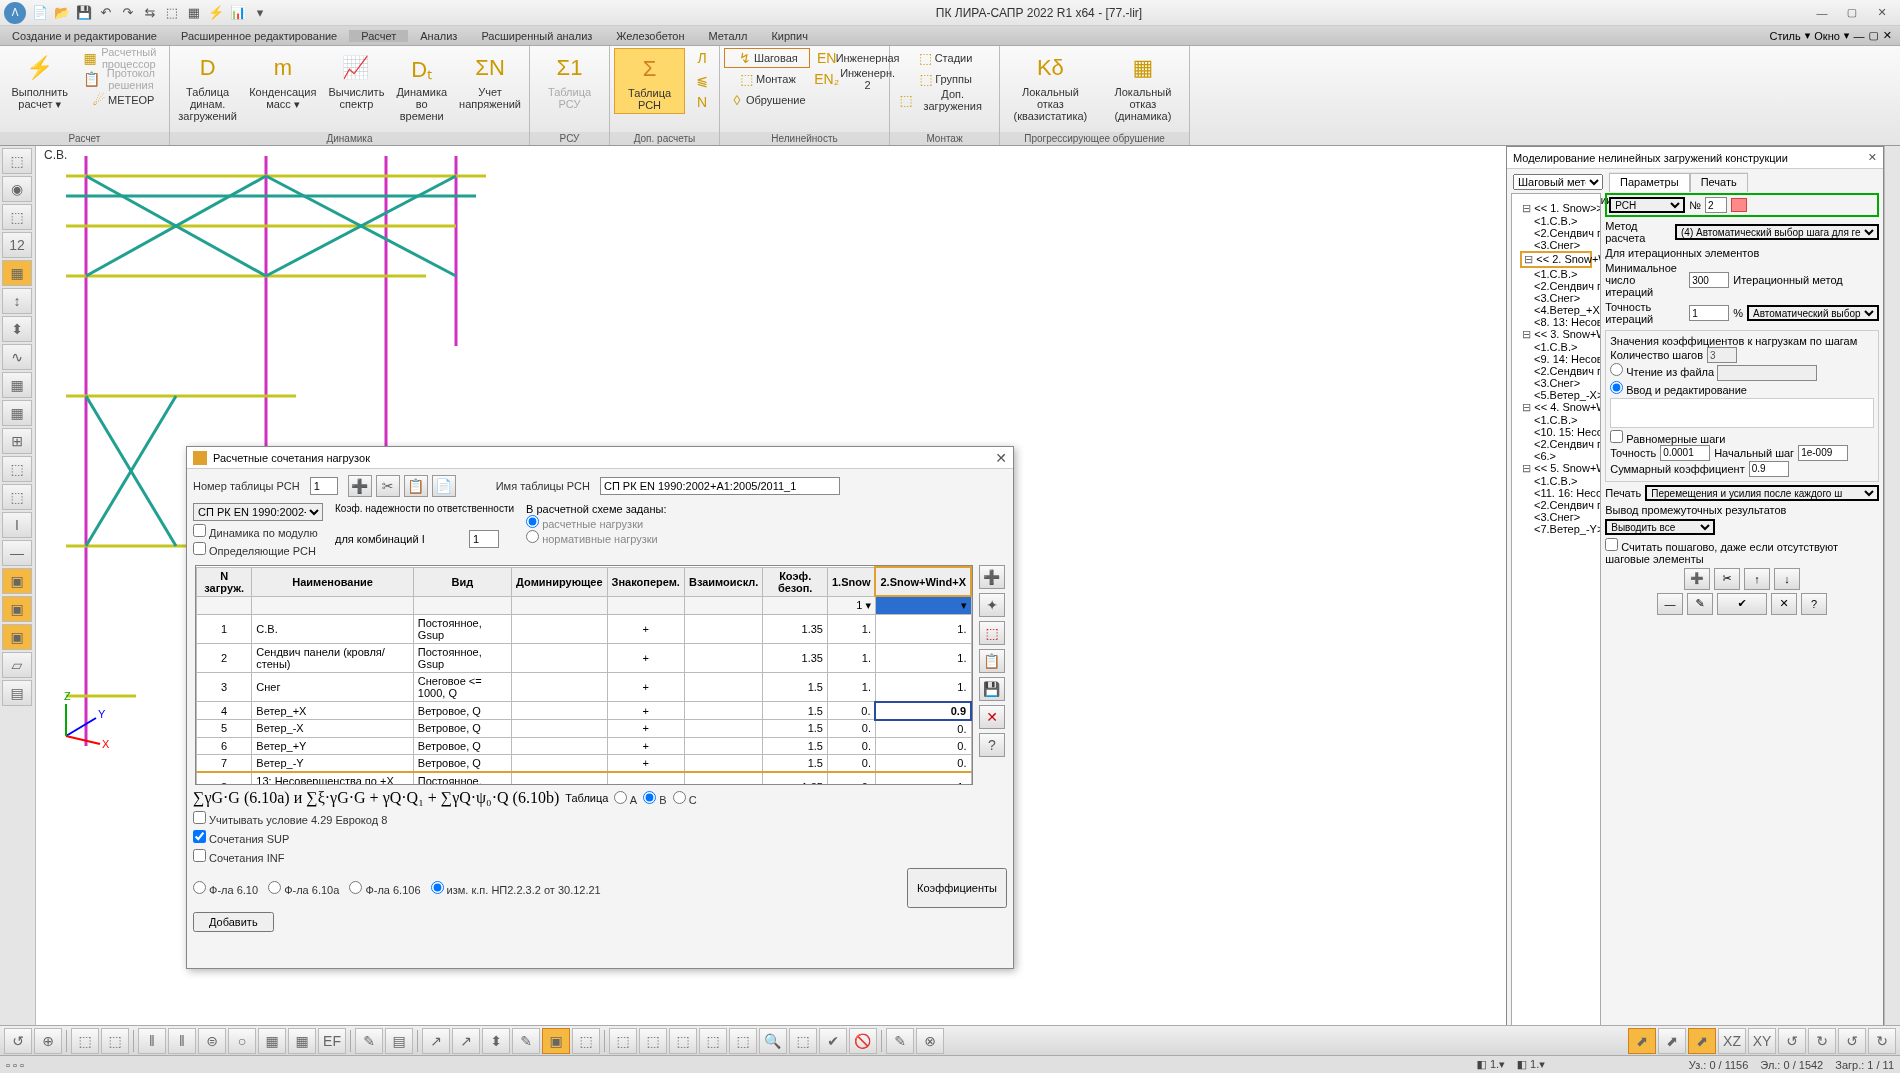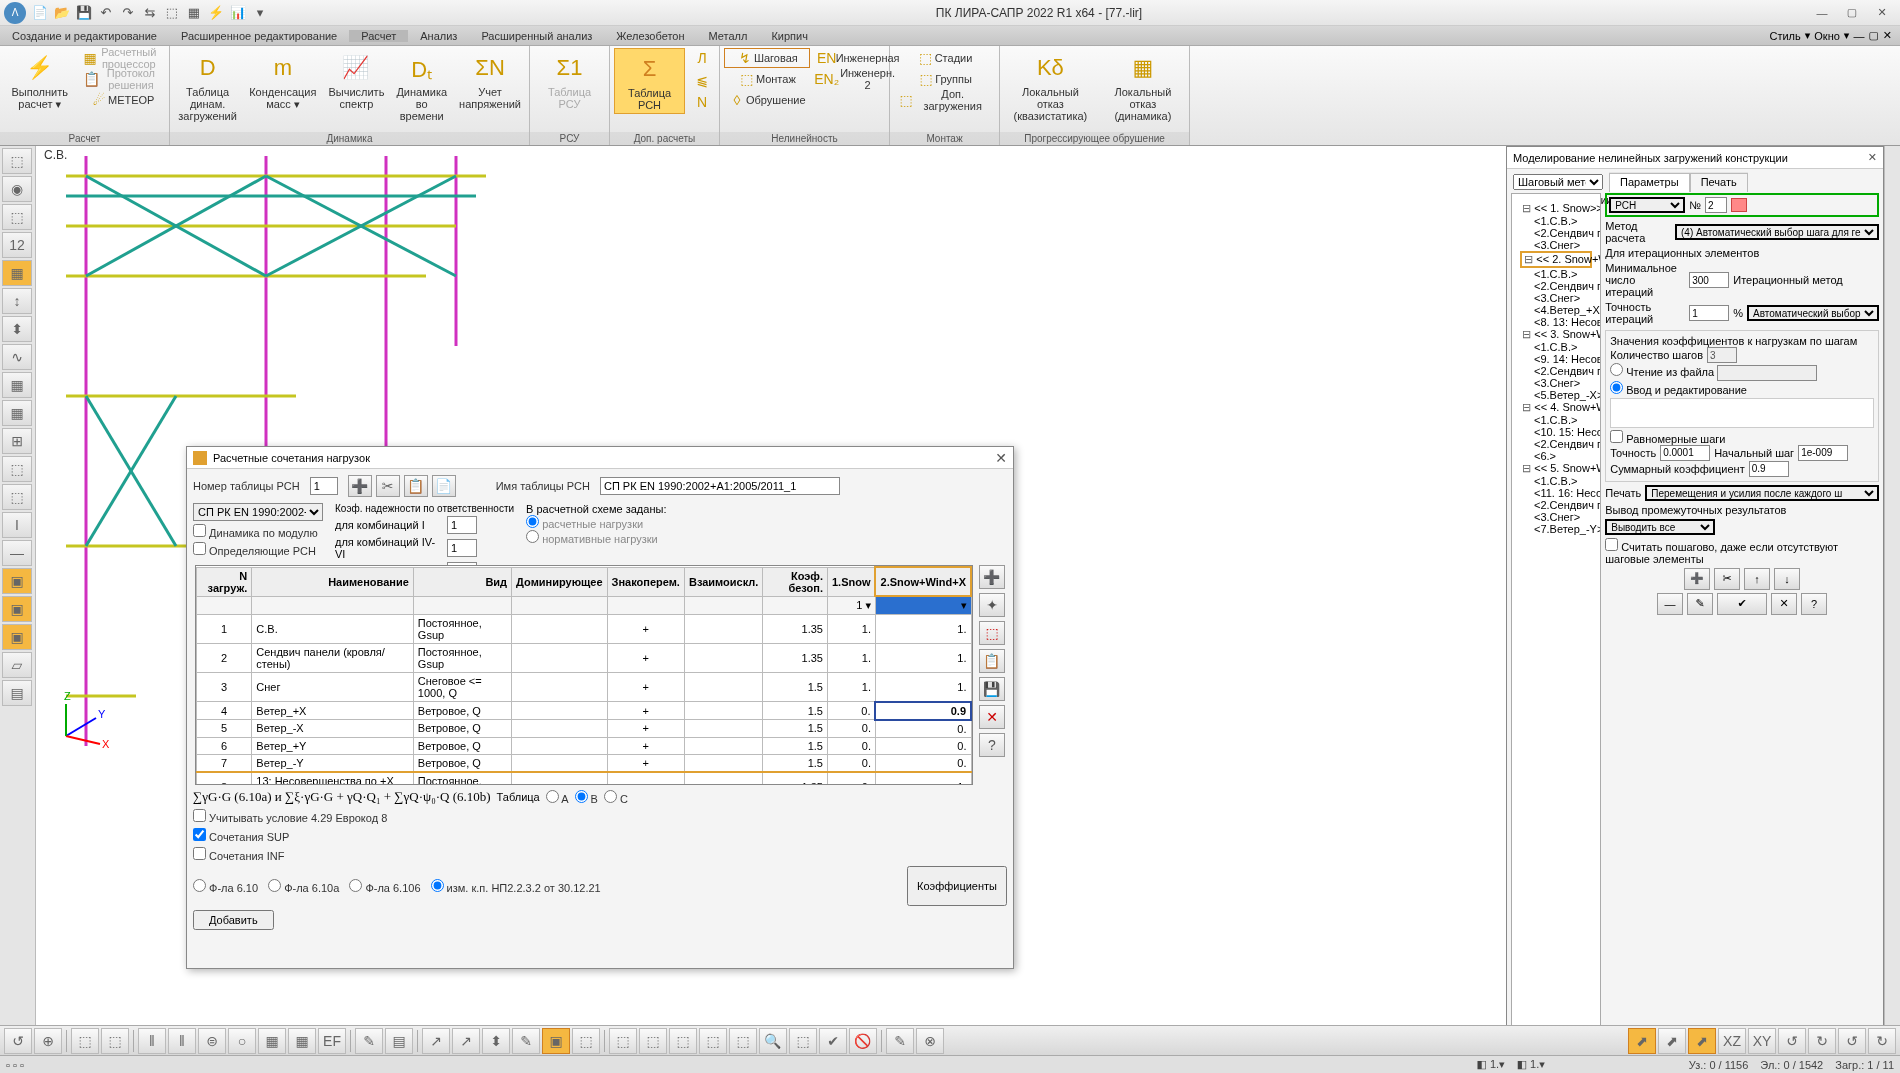--- a/index.html
+++ b/index.html
@@ -44,27 +44,27 @@
 
 .dialog { position:absolute; left:186px; top:300px; width:828px; height:523px; background:#f4f4f4; border:1px solid #888; box-shadow:2px 2px 8px rgba(0,0,0,0.3); }
 .dialog .dtitle { height:22px; background:#fff; display:flex; align-items:center; padding:0 6px;border-bottom:1px solid #ccc; }
 .dialog .dtitle .dicon { width:14px;height:14px; background:#e0a030; margin-right:6px;}
 .dialog .dtitle .dclose { margin-left:auto; cursor:pointer; font-size:14px; color:#555;}
 .dialog .dtop { padding:6px; display:flex; gap:10px; align-items:center; flex-wrap:wrap; }
 .dialog label { font-size:11px; color:#333; }
 .dialog input[type=text] { border:1px solid #888; height:18px; padding:0 3px; font-size:11px; }
 .dialog .numspin { width:28px; }
 .dialog .dbtn { width:24px;height:22px; background:linear-gradient(#fafafa,#ddd); border:1px solid #999; display:inline-flex;align-items:center;justify-content:center; cursor:pointer; font-size:14px;color:#666;}
-.dialog .subrow { display:flex; gap:2px; align-items:center; margin:2px 0;}
+.dialog .subrow { display:flex; gap:24px; align-items:center; margin:16px 0;}
 .dialog select { border:1px solid #888; height:18px; font-size:11px; }
 
 .dtable { position:absolute; left:8px; top:118px; right:40px; height:220px; border:1px solid #888; background:#fff; overflow:auto;}
 .dtable table { border-collapse:collapse; width:100%; font-size:11px; }
 .dtable th, .dtable td { border:1px solid #bbb; padding:2px 4px; background:#fff; text-align:left; height:17px;}
-.dtable th { background:#eee; position:sticky; top:0; text-align:right;}
+.dtable th { background:#eee; position:sticky; top:0; text-align:center;}
 .dtable tr.filterrow td { background:#f5f5f5; text-align:right;}
 .dtable td.c { text-align:center; }
 .dtable td.r { text-align:right; }
 .dtable tr.yellowborder td { border-top:2px solid #e0a030; border-bottom:2px solid #e0a030; }
 .dtable td.editcell { border:2px solid #2a4ba0; text-align:right; font-weight:bold; }
 .dtable th.hlcol { border:2px solid #e0a030; }
 
 .dside { position:absolute; right:6px; top:118px; width:28px; display:flex; flex-direction:column; gap:4px;}
 .dside .sb { width:26px;height:24px; background:linear-gradient(#fafafa,#ddd); border:1px solid #999; display:flex;align-items:center;justify-content:center;font-size:14px;color:#555;cursor:pointer;}
 
@@ -525,21 +525,21 @@
       <div class="sb" style="color:#c00">⬚</div>
       <div class="sb">📋</div>
       <div class="sb">💾</div>
       <div class="sb" style="color:#c00">✕</div>
       <div class="sb">?</div>
     </div>
 
     <div class="dbottom">
       <div class="dformula">
         <div style="display:flex;gap:6px;align-items:center">
-          <span style="font-family:serif;font-size:13px">∑γG·G (6.10a) и ∑ξ·γG·G + γQ·Q₁ + ∑γQ·ψ₀·Q (6.10b)</span>
+          <span style="font-family:serif;font-size:16px">∑γG·G (6.10a) и ∑ξ·γG·G + γQ·Q₁ + ∑γQ·ψ₀·Q (6.10b)</span>
           <span>Таблица</span>
           <label><input type="radio" style=""> <span>A</span></label>
           <label><input type="radio" checked="" style=""> <span>B</span></label>
           <label><input type="radio" style=""> <span>C</span></label>
         </div>
         <label><input type="checkbox" style=""> <span>Учитывать условие 4.29 Еврокод 8</span></label>
         <div style="display:flex;gap:16px">
           <label><input type="checkbox" checked="" style=""> <span>Сочетания SUP</span></label>
         </div>
         <label><input type="checkbox" style=""> <span>Сочетания INF</span></label>

